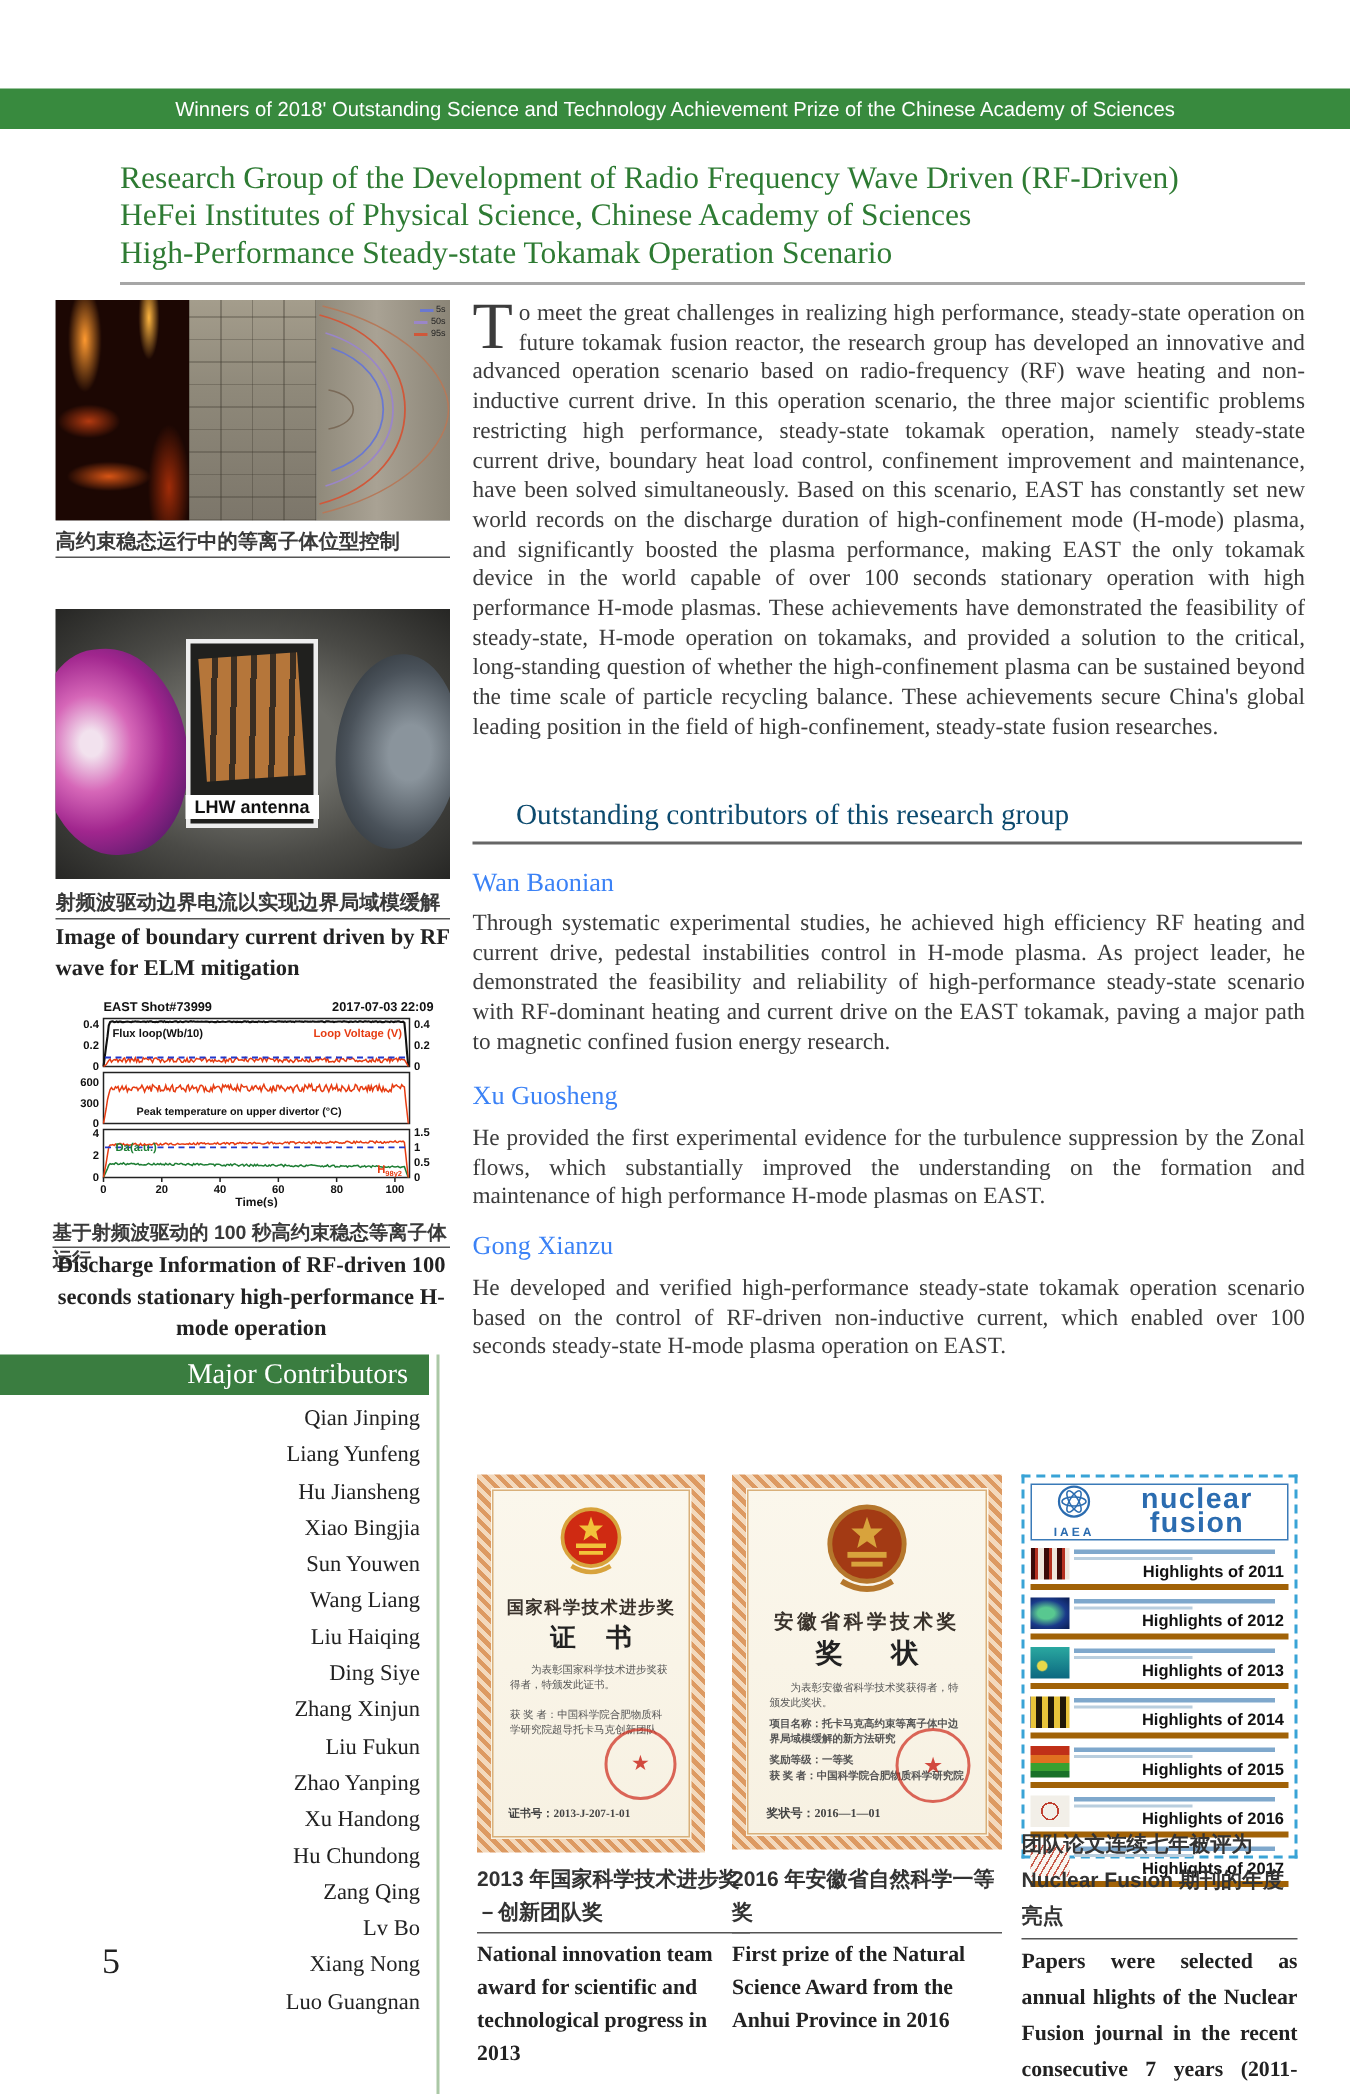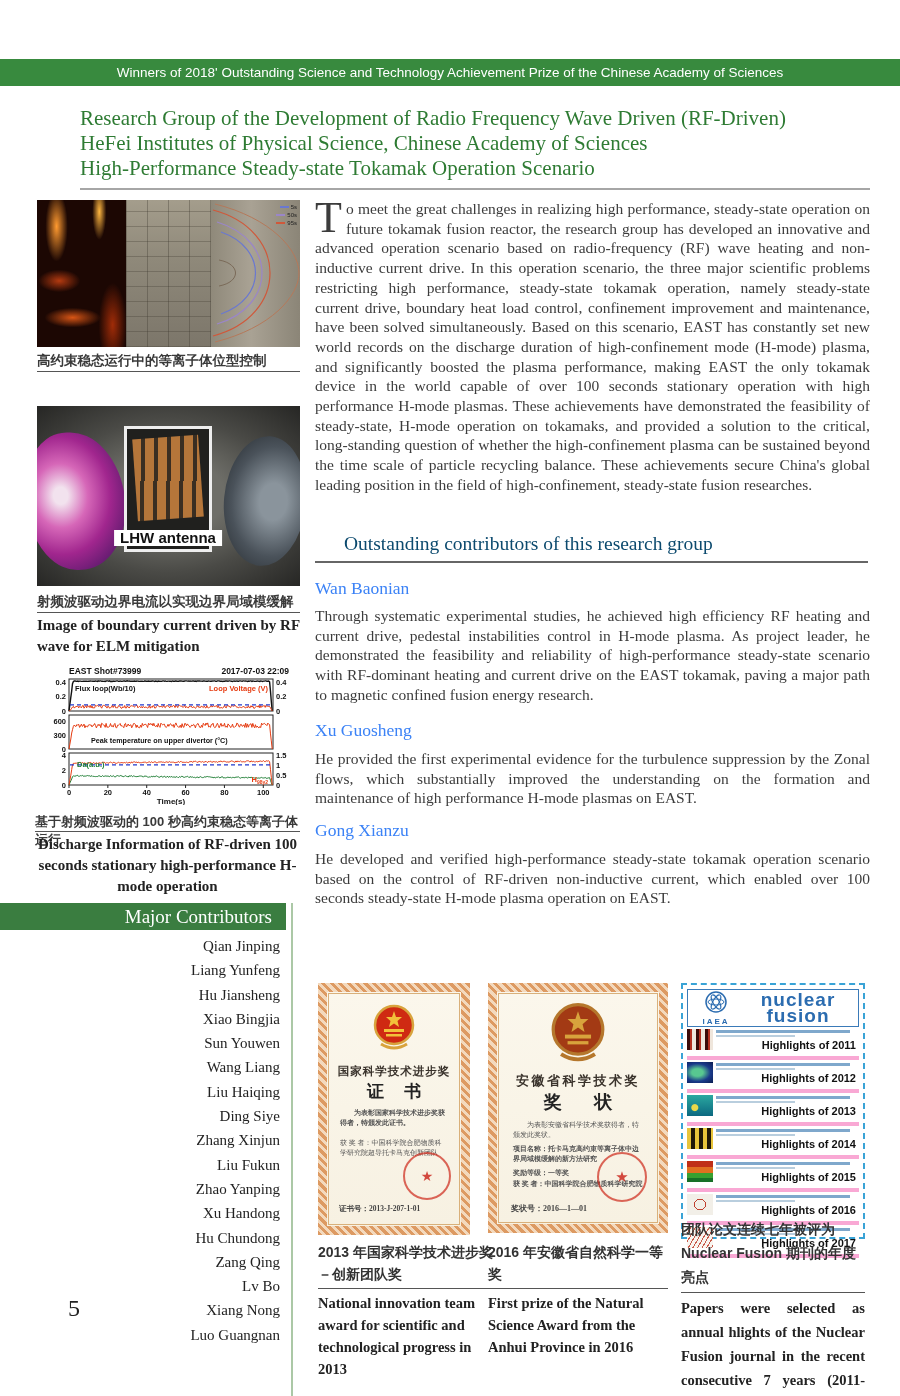--- a/index.html
+++ b/index.html
@@ -47,21 +47,21 @@
   .fig2-blob-r{position:absolute;right:-6px;top:30px;width:82px;height:130px;
      border-radius:50%;transform:rotate(5deg);background:
      radial-gradient(ellipse at 60% 50%,#8a949c 0 20%,#4a525a 60%,#23282c 100%);}
   .fig2-inset{position:absolute;left:87px;top:20px;width:88px;height:126px;
      border:3px solid #eee;background:#20201e;box-sizing:border-box;}
   .fig2-antenna{position:absolute;left:8px;top:8px;right:8px;bottom:30px;
      transform:rotate(-4deg);background:
      repeating-linear-gradient(95deg,#b5763a 0 9px,#3a2e22 9px 13px);}
   .fig2-label{position:absolute;left:50%;transform:translateX(-50%);bottom:3px;
      background:#fff;color:#111;font-family:"Liberation Sans",sans-serif;font-weight:bold;
-     font-size:15px;padding:0 6px;line-height:16px;white-space:nowrap;}
+     font-size:12px;padding:0 6px;line-height:16px;white-space:nowrap;}
 
   .fig3{left:35px;top:663px;width:265px;height:142px;background:#fff;}
 
   
   .intro{left:315px;top:199px;width:555px;font-size:15.5px;line-height:19.7px;
      text-align:justify;color:#3c3c3c;}
   .dropcap{float:left;font-size:44px;line-height:34px;padding:2px 4px 0 0;color:#3c3c3c;}
   .oc-heading{left:315px;top:533px;font-size:19.5px;color:#0c4a6e;margin-left:29px;}
   .oc-rule{left:315px;top:561px;width:553px;height:2px;background:#666;}
   .pname{left:315px;font-size:17.5px;color:#3b82f6;}
@@ -93,21 +93,21 @@
      display:flex;align-items:center;justify-content:center;color:rgba(200,30,20,.8);}
 
   
   .nf{left:681px;top:983px;width:184px;height:256px;border:2px dashed #39a3d6;
      box-sizing:border-box;background:#fff;padding:4px;}
   .nf-header{border:1px solid #3a7ab8;height:36px;display:flex;align-items:center;padding:0 3px;}
   .iaea{width:50px;text-align:center;color:#2b6cb0;font-family:"Liberation Sans",sans-serif;}
   .iaea-name{font-size:8px;font-weight:bold;letter-spacing:2px;}
   .nf-logo{flex:1;text-align:center;color:#2b6cb0;font-family:"Liberation Sans",sans-serif;
      font-weight:bold;font-size:19px;line-height:16px;letter-spacing:1px;}
-  .nf-row{height:27px;border-bottom:4px solid #f9a8d4;display:flex;padding-top:2px;}
+  .nf-row{height:27px;border-bottom:4px solid #a16207;display:flex;align-items:center;padding-top:2px;}
   .nf-thumb{width:26px;height:21px;margin-right:3px;flex:none;}
   .nf-mid{flex:1;}
   .nf-bar1{height:3px;background:#7fa8cc;width:94%;margin:1px 0 2px 0;}
   .nf-bar2{height:2px;background:#b9cede;width:55%;margin-bottom:2px;}
   .nf-label{font-family:"Liberation Sans",sans-serif;font-weight:bold;font-size:11px;
      color:#111;text-align:right;padding-right:3px;}
   .t1{background:repeating-linear-gradient(90deg,#3a0a08 0 3px,#b43020 3px 5px,#efe6dc 5px 9px);}
   .t2{background:radial-gradient(ellipse at 40% 50%,#58c890 0 25%,#1a3a8a 60%,#0a1c50 100%);}
   .t3{background:radial-gradient(circle at 30% 60%,#e8d84a 0 3px,transparent 4px),
       linear-gradient(180deg,#2aa8a0,#0c6880);}
@@ -277,21 +277,21 @@
     <div class="cert-inner"></div>
     <svg class="emblem" style="top:12px;" width="42" height="46" viewBox="0 0 42 46">
       <circle cx="21" cy="21" r="19" fill="#cf2a12" stroke="#d8a33c" stroke-width="2.5"></circle>
       <polygon points="21,7 23,13 29,13 24.5,17 26,23 21,19.5 16,23 17.5,17 13,13 19,13" fill="#f2c23a"></polygon>
       <rect x="11" y="25" width="20" height="3" fill="#f2c23a"></rect>
       <rect x="13" y="30" width="16" height="2.5" fill="#f2c23a"></rect>
       <path d="M 8 40 Q 21 48 34 40" stroke="#d8a33c" stroke-width="3" fill="none"></path>
     </svg>
     <div class="cert-title" style="top:72px;font-size:11.5px;letter-spacing:1px;">国家科学技术进步奖</div>
     <div class="cert-doctype" style="top:88px;font-size:17px;letter-spacing:8px;text-indent:8px;">证  书</div>
-    <div class="cert-body" style="top:116px;left:13px;right:13px;text-indent:14px;font-weight:bold;">为表彰国家科学技术进步奖获得者，特颁发此证书。</div>
+    <div class="cert-body" style="top:116px;left:13px;right:13px;text-indent:14px;">为表彰国家科学技术进步奖获得者，特颁发此证书。</div>
     <div class="cert-body" style="top:146px;left:13px;right:13px;">获 奖 者：中国科学院合肥物质科学研究院超导托卡马克创新团队</div>
     <div class="seal" style="width:44px;height:44px;right:10px;bottom:26px;font-size:14px;">
       <span>★</span>
     </div>
     <div class="cert-num" style="left:12px;bottom:12px;">证书号：2013-J-207-1-01</div>
   </div>
 
   <div class="abs cert cert2">
     <div class="cert-inner"></div>
     <svg class="emblem" style="top:10px;" width="56" height="60" viewBox="0 0 42 46">

